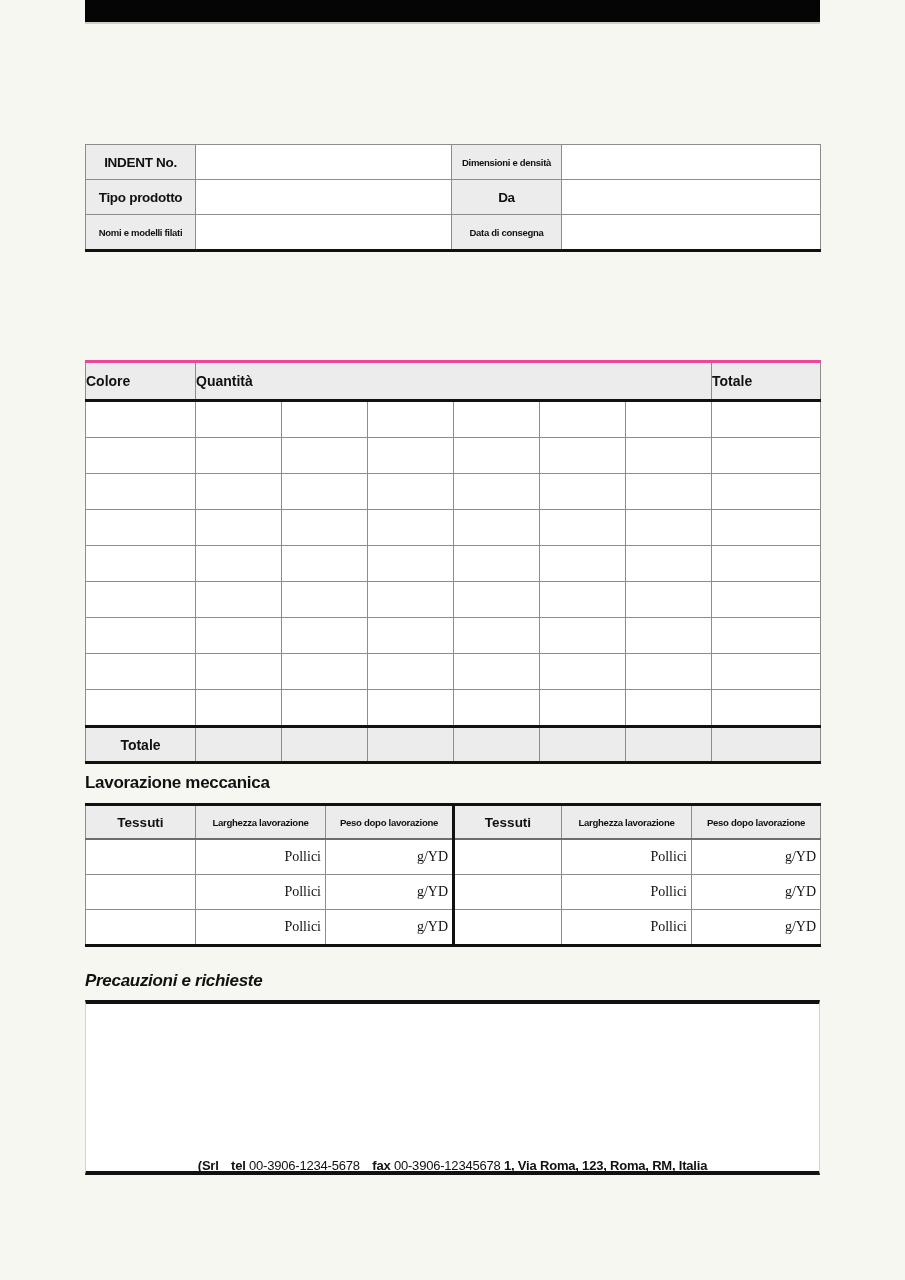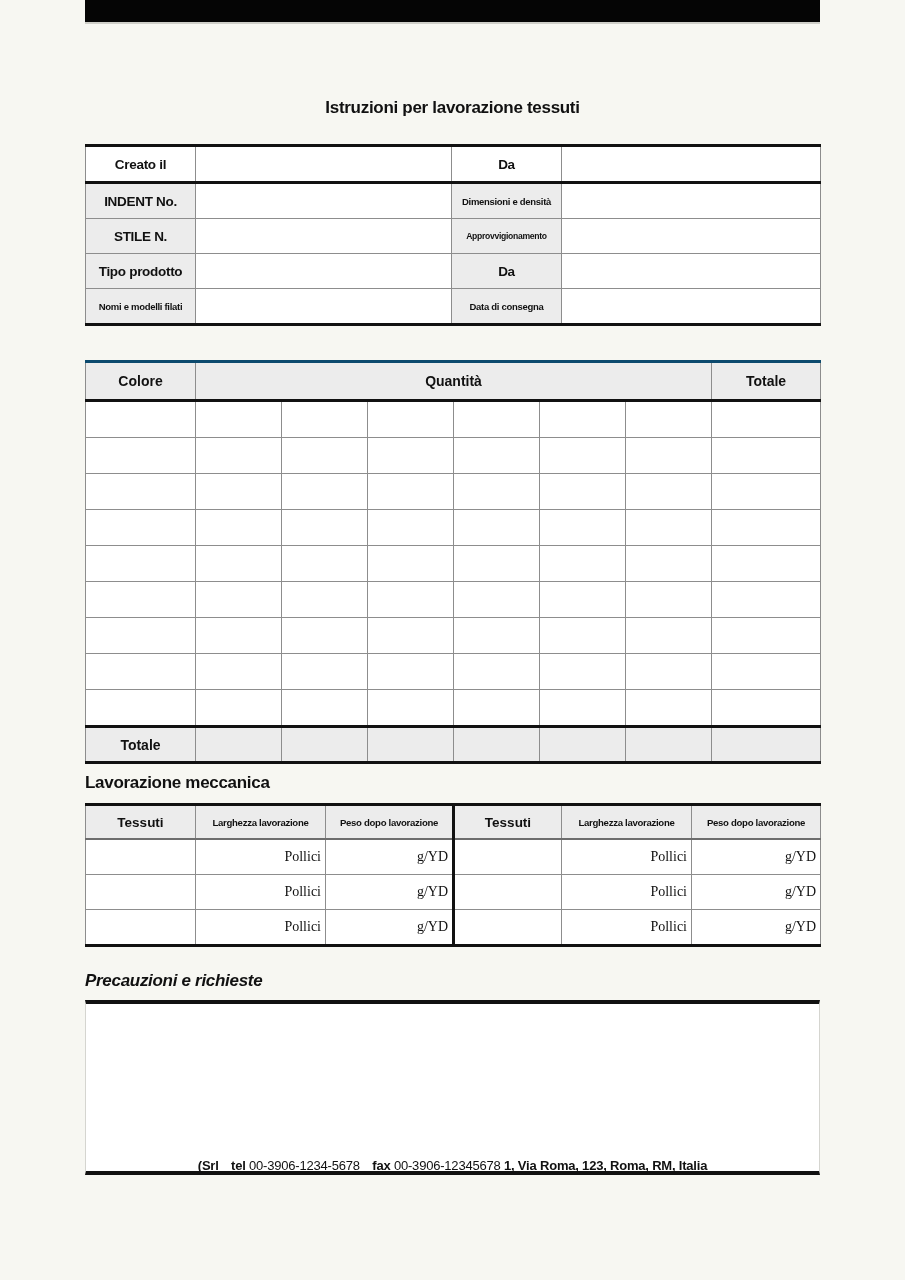--- a/index.html
+++ b/index.html
@@ -102,25 +102,24 @@
   
   
   #qty-table {
     left: 85px;
     top: 360px;
     width: 735px;
   }
   #qty-table td { height: 35px; }
   #qty-table .hdr {
     background: #ececec;
-    text-align: center;
     font-weight: bold;
     font-size: 14px;
     height: 36px;
-    border-top: 3px solid #0c4a6e;
+    border-top: 3px solid #ec4899;
     border-bottom: 3px solid #111111;
   }
   #qty-table .totrow td {
     background: #ececec;
     border-top: 3px solid #111111;
     border-bottom: 3px solid #111111;
     height: 33px;
   }
   #qty-table .totrow .totlabel {
     text-align: center;
@@ -206,46 +205,33 @@
   .footer .sp { display: inline-block; width: 9px; }
 </style>
 </head>
 <body>
 
 <div class="page">
 
   <div class="top-bar"></div>
   <div class="top-bar-shadow"></div>
 
-  <div class="doc-title">Istruzioni per lavorazione tessuti</div>
 
   <table class="tbl" id="info-table">
     <colgroup>
       <col style="width:110px">
       <col style="width:256px">
       <col style="width:110px">
       <col style="width:259px">
     </colgroup>
     <tbody>
       <tr>
-        <td class="lbl white t-heavy b-heavy">Creato il</td>
-        <td class="fill t-heavy b-heavy"></td>
-        <td class="lbl white t-heavy b-heavy">Da</td>
-        <td class="fill t-heavy b-heavy"></td>
-      </tr>
-      <tr>
         <td class="lbl">INDENT No.</td>
         <td class="fill"></td>
         <td class="lbl sm">Dimensioni e densità</td>
-        <td class="fill"></td>
-      </tr>
-      <tr>
-        <td class="lbl">STILE N.</td>
-        <td class="fill"></td>
-        <td class="lbl xsm">Approvvigionamento</td>
         <td class="fill"></td>
       </tr>
       <tr>
         <td class="lbl">Tipo prodotto</td>
         <td class="fill"></td>
         <td class="lbl">Da</td>
         <td class="fill"></td>
       </tr>
       <tr>
         <td class="lbl sm b-bottom">Nomi e modelli filati</td>

